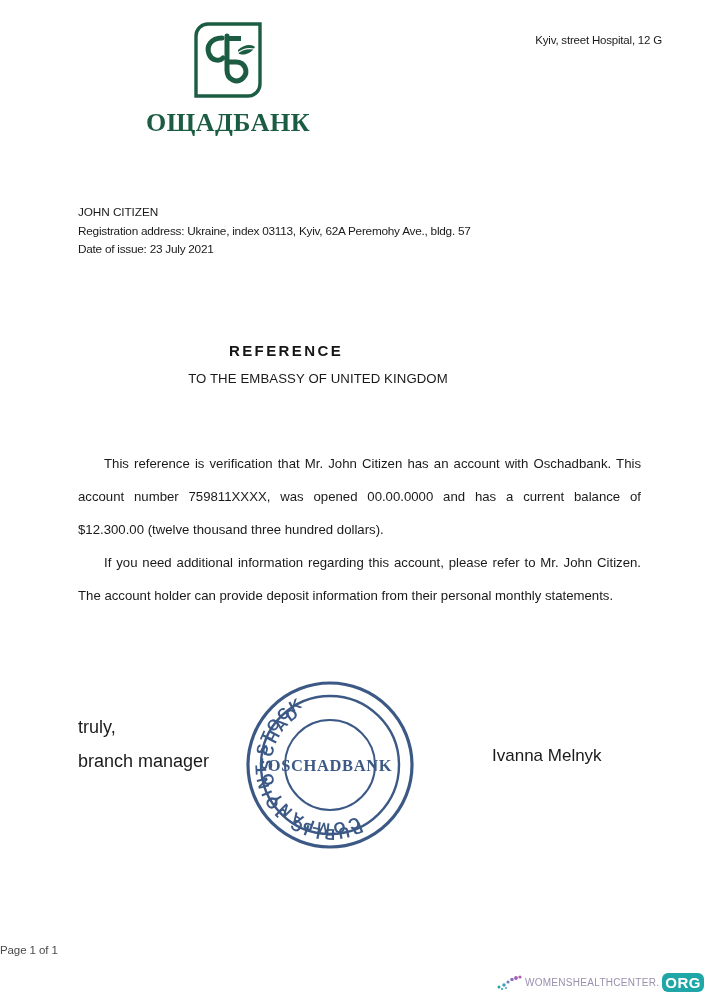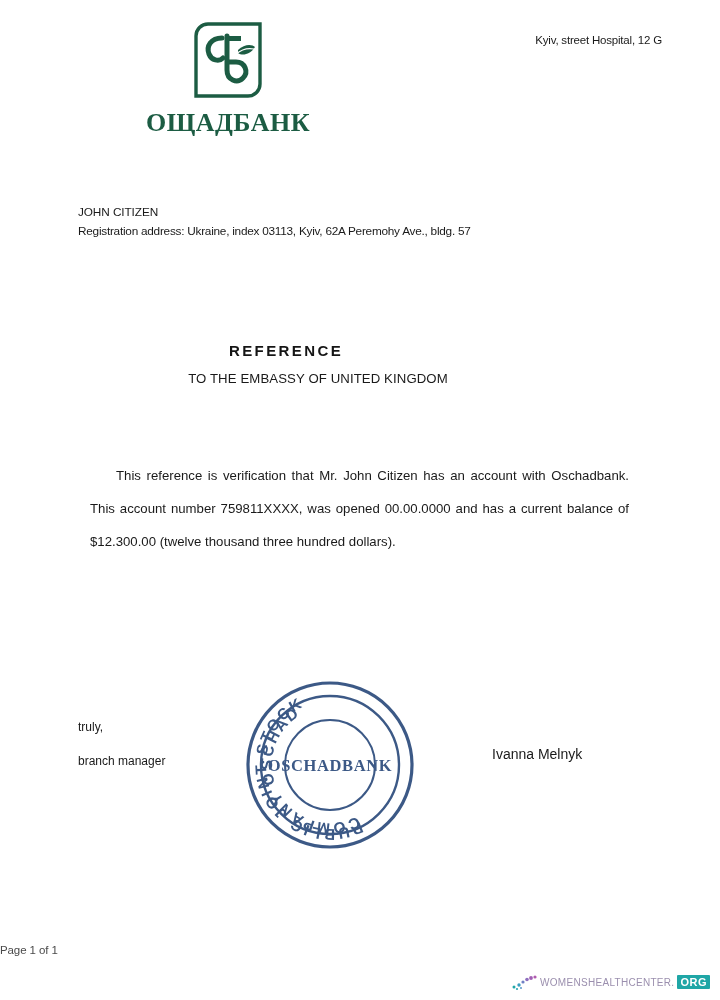--- a/index.html
+++ b/index.html
@@ -107,38 +107,38 @@
     position: absolute;
     left: 78px;
     top: 447px;
     width: 563px;
     font-size: 13.2px;
     line-height: 33px;
     text-align: justify;
     color: #1a1a1a;
   }
   .body-text p {
-    margin: 12px;
+    margin: 0;
     text-indent: 26px;
   }
 
   
   .sig-left {
     position: absolute;
     left: 78px;
     top: 710px;
-    font-size: 12px;
+    font-size: 18px;
     line-height: 34px;
     color: #1a1a1a;
   }
   .sig-right {
     position: absolute;
     left: 492px;
     top: 746px;
-    font-size: 14px;
+    font-size: 17px;
     color: #1a1a1a;
   }
 
   
   .stamp {
     position: absolute;
     left: 243px;
     top: 678px;
     width: 174px;
     height: 174px;
@@ -150,42 +150,42 @@
     position: absolute;
     left: 0;
     top: 944px;
     width: 720px;
     font-size: 11.5px;
     color: #4a4a4a;
     letter-spacing: -0.1px;
   }
   .watermark {
     position: absolute;
-    right: 10px;
+    right: 16px;
     bottom: 6px;
     height: 24px;
     display: flex;
     align-items: center;
   }
   .wm-swoosh { display: block; }
   .wm-text {
     font-size: 10px;
     letter-spacing: 0.3px;
     color: #9b8fae;
     font-family: "Liberation Sans", sans-serif;
   }
   .wm-badge {
     margin-left: 3px;
     background: #1fa6a6;
     color: #ffffff;
-    font-size: 11px;
+    font-size: 15px;
     font-weight: bold;
     letter-spacing: 0.5px;
     padding: 1px 3px;
-    border-radius: 1px;
+    border-radius: 6px;
   }
 </style>
 </head>
 <body>
 
 <div class="page">
 
   <div class="header">
 
     <div class="logo-block">
@@ -199,27 +199,29 @@
       </svg>
       <div class="logo-word">ОЩАДБАНК</div>
     </div>
 
     <div class="bank-address">Kyiv, street Hospital, 12 G</div>
   </div>
 
   <div class="addressee">
     <div class="name">JOHN CITIZEN</div>
     <div>Registration address: Ukraine, index 03113, Kyiv, 62A Peremohy Ave., bldg. 57</div>
+    <div>Date of issue: 23 July 2021</div>
   </div>
 
   <div class="doc-title">REFERENCE</div>
   <div class="doc-subtitle">TO THE EMBASSY OF UNITED KINGDOM</div>
 
   <div class="body-text">
     <p>This reference is verification that Mr. John Citizen has an account with Oschadbank. This account number 759811XXXX, was opened 00.00.0000 and has a current balance of $12.300.00 (twelve thousand three hundred dollars).</p>
+    <p>If you need additional information regarding this account, please refer to Mr. John Citizen. The account holder can provide deposit information from their personal monthly statements.</p>
   </div>
 
   <div class="sig-left">
     <div>truly,</div>
     <div>branch manager</div>
   </div>
   <div class="sig-right">Ivanna Melnyk</div>
 
   <svg class="stamp" viewBox="0 0 174 174">
     <defs>

